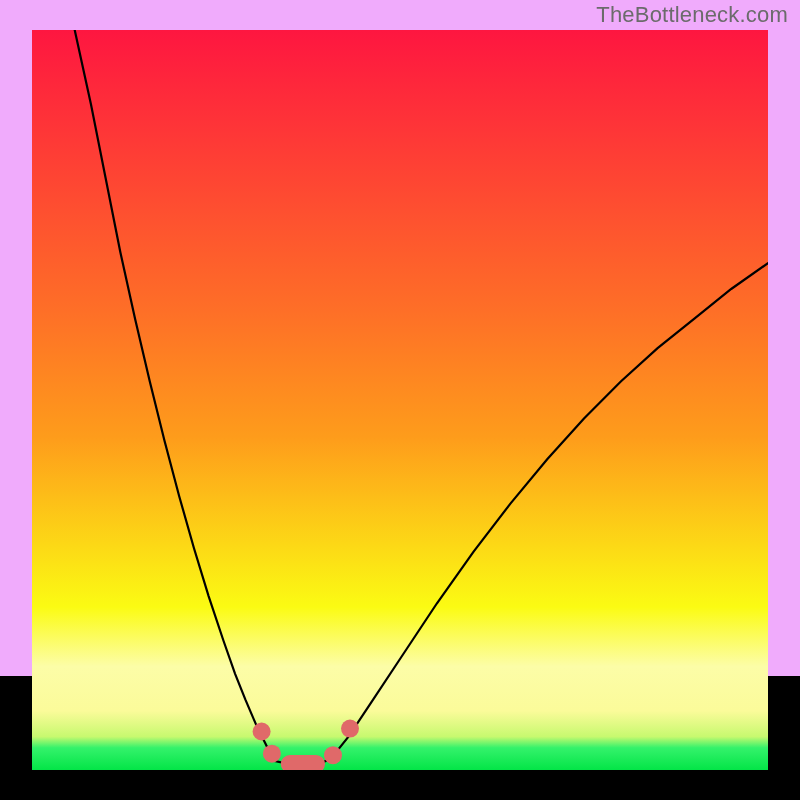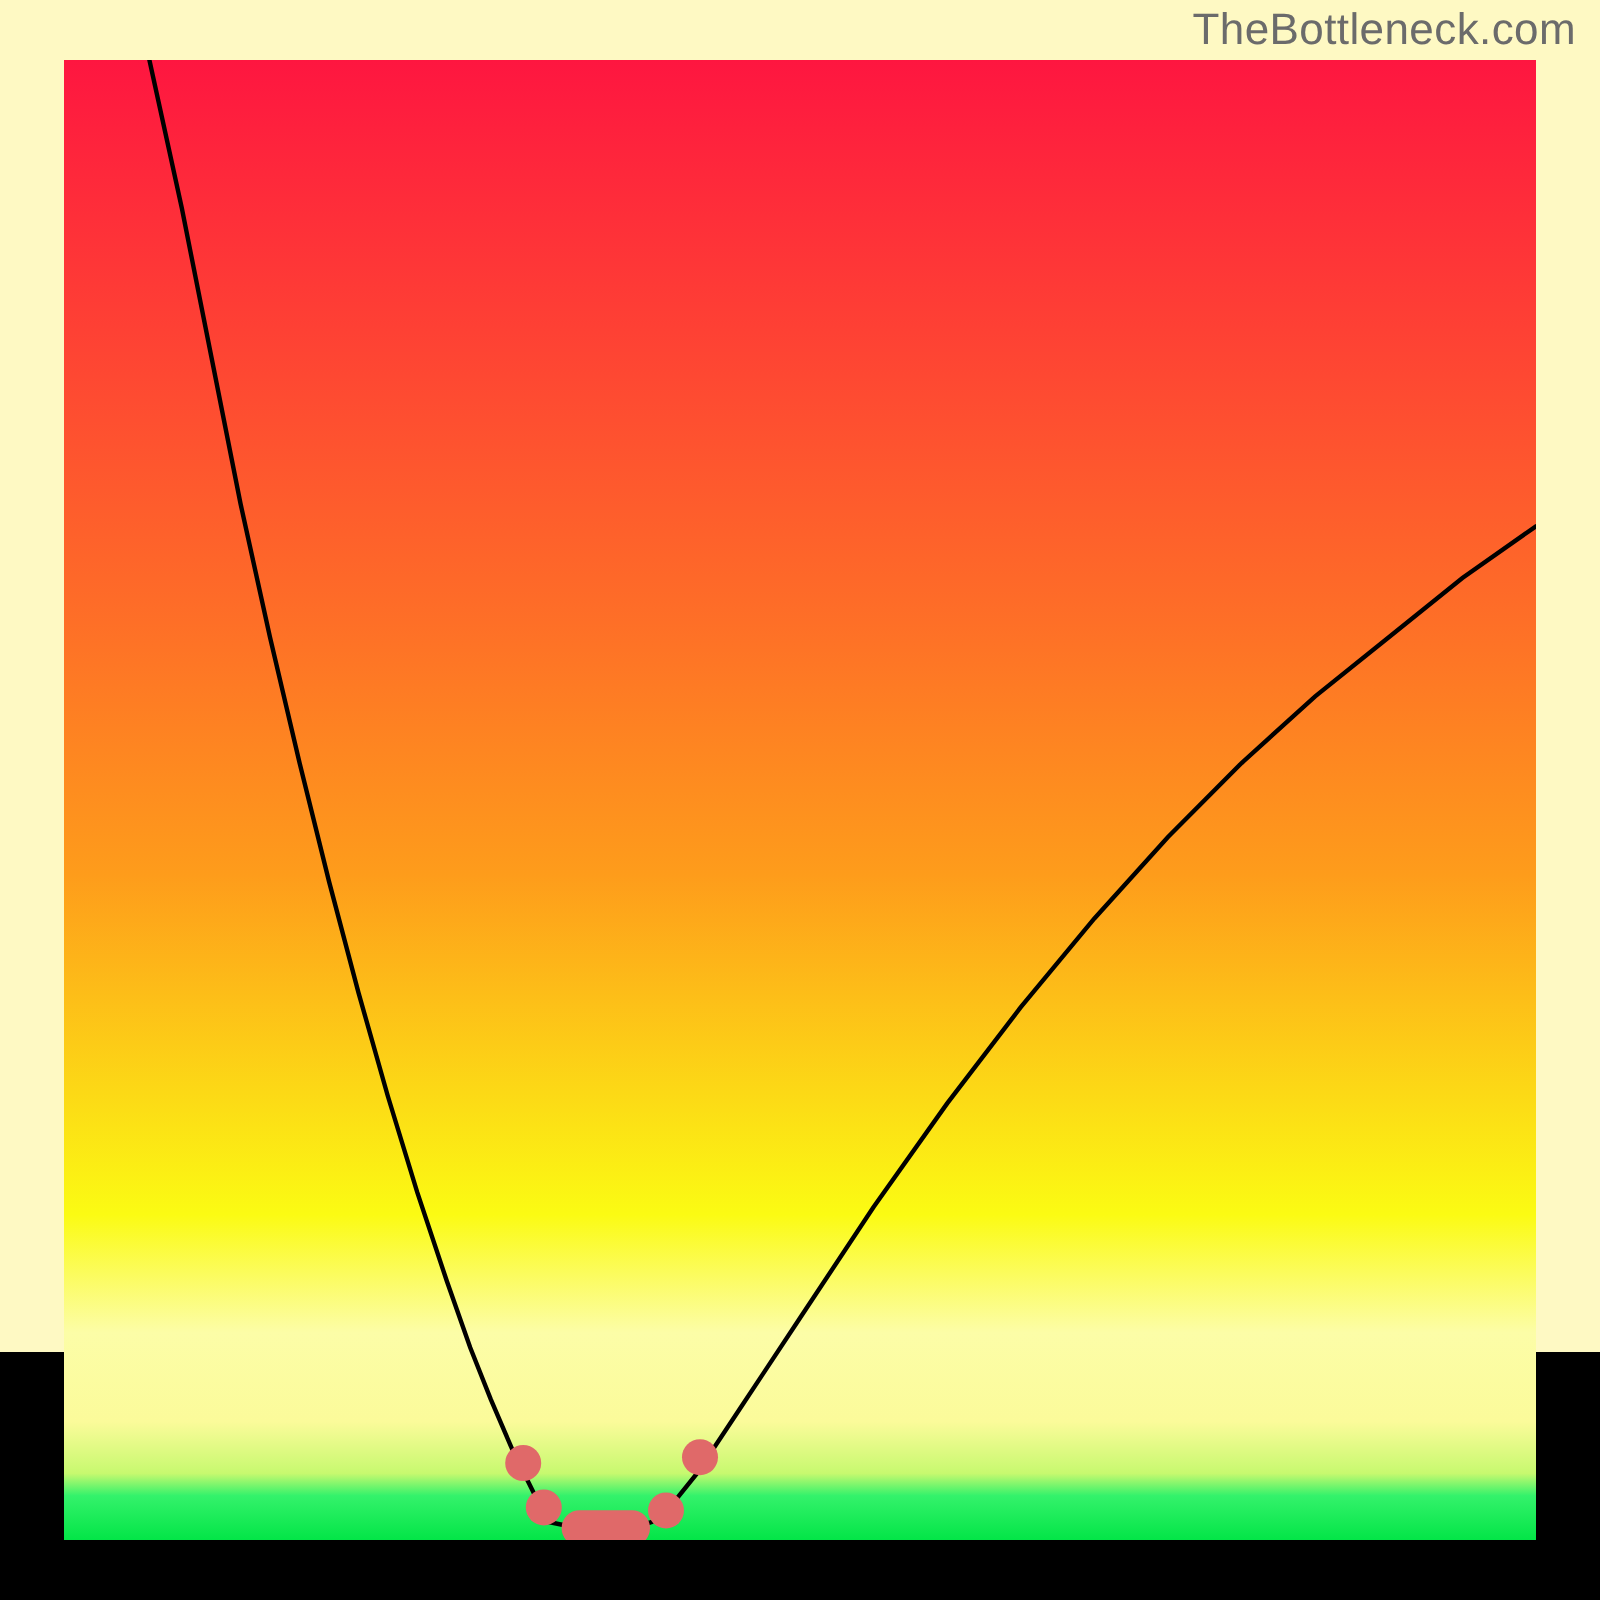--- a/index.html
+++ b/index.html
@@ -10,21 +10,21 @@
     background: #000;
     overflow: hidden;
     font-family: Arial, Helvetica, sans-serif;
   }
   .frame {
     position: absolute;
     left: 0;
     top: 0;
     width: 800px;
     height: 676px;
-    background: #fef9c3;
+    background: #f0abfc;
   }
   .watermark {
     position: absolute;
     top: 2px;
     right: 12px;
     color: #6b6b6b;
     font-size: 22px;
     font-weight: 500;
     letter-spacing: 0.2px;
     z-index: 10;

